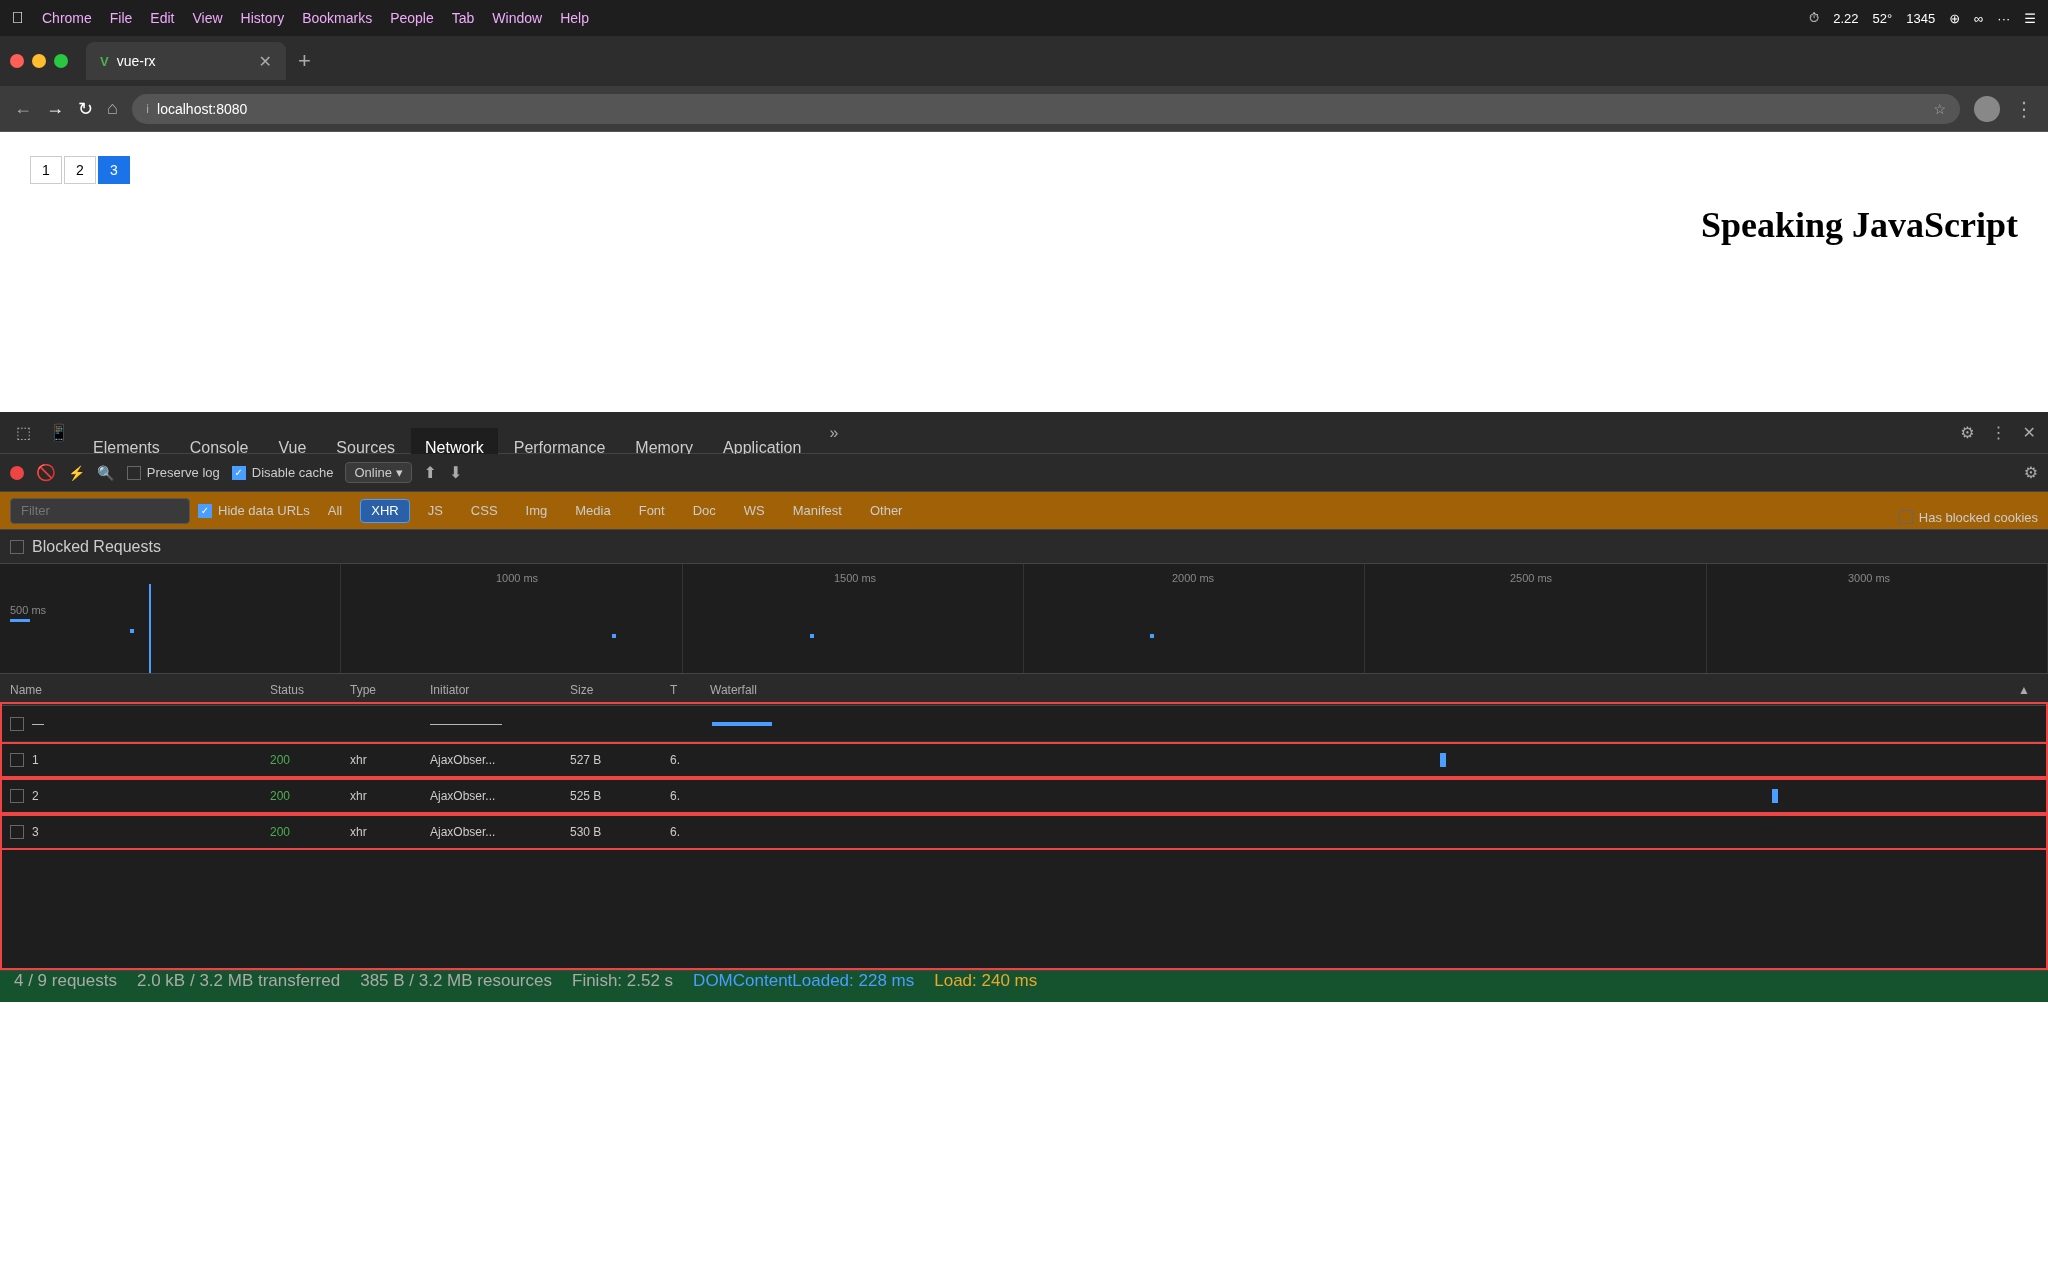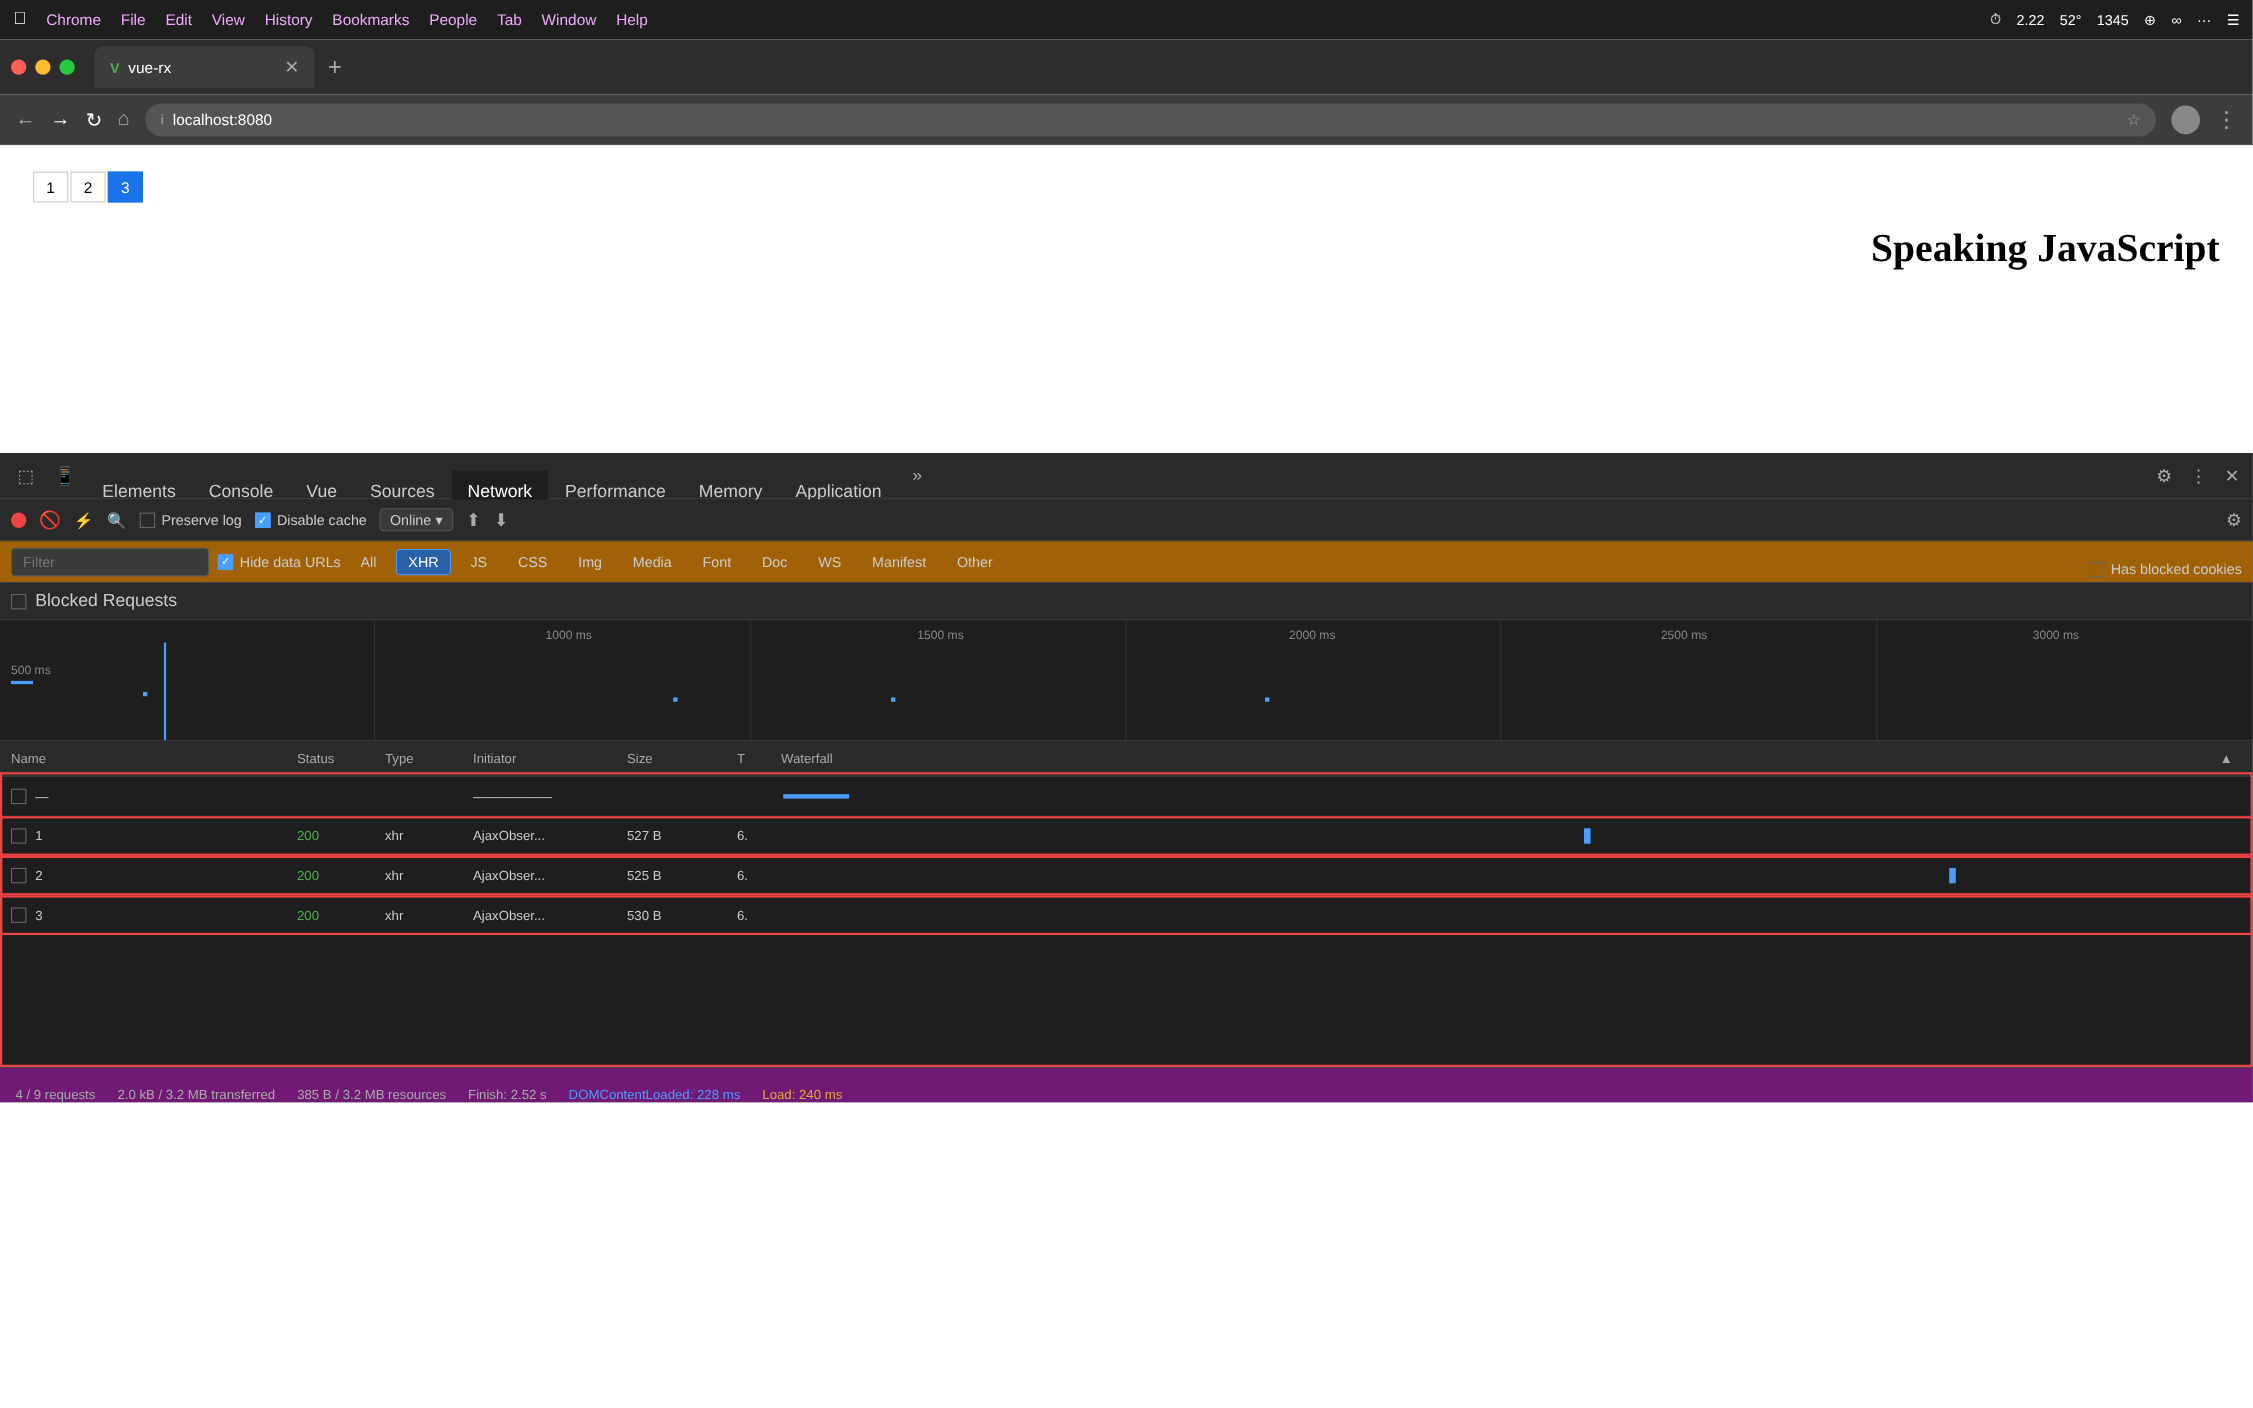--- a/index.html
+++ b/index.html
@@ -109,21 +109,21 @@
     .hide-data-urls {
       display: flex; align-items: center; gap: 6px; font-size: 13px; color: #ccc;
     }
     .filter-type-btn {
       padding: 2px 10px; font-size: 13px; color: #ccc; cursor: pointer;
       border-radius: 4px; height: 24px; display: flex; align-items: center;
     }
     .filter-type-btn.active {
       background: #2960a8; color: #fff; border: 1px solid #4a9eff;
     }
-    .has-blocked { display: flex; align-items: center; gap: 6px; margin-left: auto; font-size: 13px; color: #ccc; margin-top: 14px; }
+    .has-blocked { display: flex; align-items: flex-start; gap: 6px; margin-left: auto; font-size: 13px; color: #ccc; margin-top: 14px; }
     .unchecked-box { width: 14px; height: 14px; border: 1px solid #666; background: transparent; }
 
     
     .blocked-bar {
       display: flex; align-items: center; background: #2a2a2a; height: 34px;
       padding: 0 10px; gap: 8px; border-bottom: 1px solid #444;
     }
 
     
     .timeline-area {
@@ -157,22 +157,22 @@
     }
     .table-row.highlighted { outline: 2px solid #e44; outline-offset: -2px; }
     .row-checkbox { width: 14px; height: 14px; border: 1px solid #666; }
     .row-name { display: flex; align-items: center; gap: 8px; }
     .status-ok { color: #4caf50; }
     .waterfall-bar { position: relative; height: 28px; display: flex; align-items: center; }
     .wf-blue { background: #4a9eff; position: absolute; height: 4px; }
 
     
     .statusbar {
-      display: flex; align-items: flex-end; background: #701a75; height: 32px;
-      padding: 0 14px; gap: 20px; font-size: 12px; color: #aaa;
+      display: flex; align-items: flex-start; background: #14532d; height: 32px;
+      padding: 0 14px; gap: 20px; font-size: 17px; color: #aaa;
       border-top: 1px solid #444;
     }
     .status-dcl { color: #4a9eff; }
     .status-load { color: #e8a830; }
 
     .devtools-container { display: flex; flex-direction: column; height: 590px; }
   </style>
 </head>
 <body>
 

